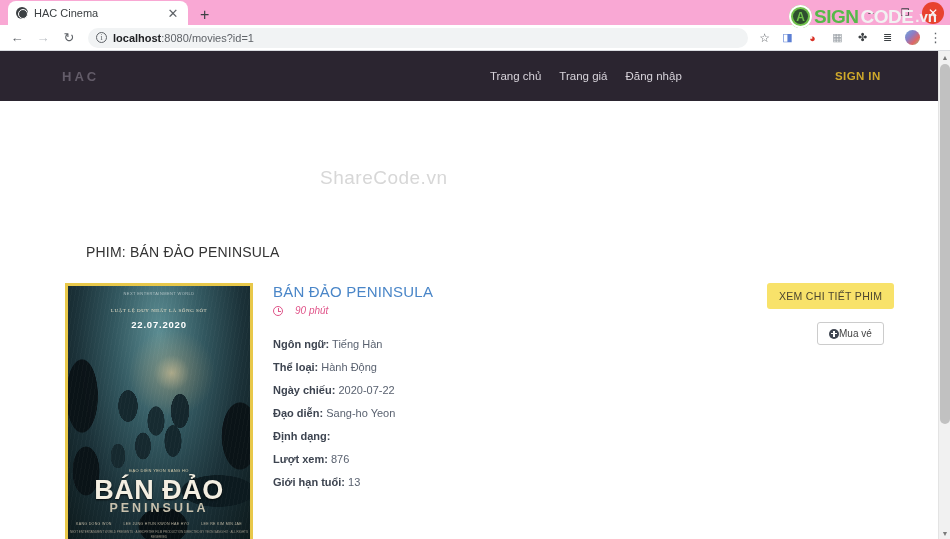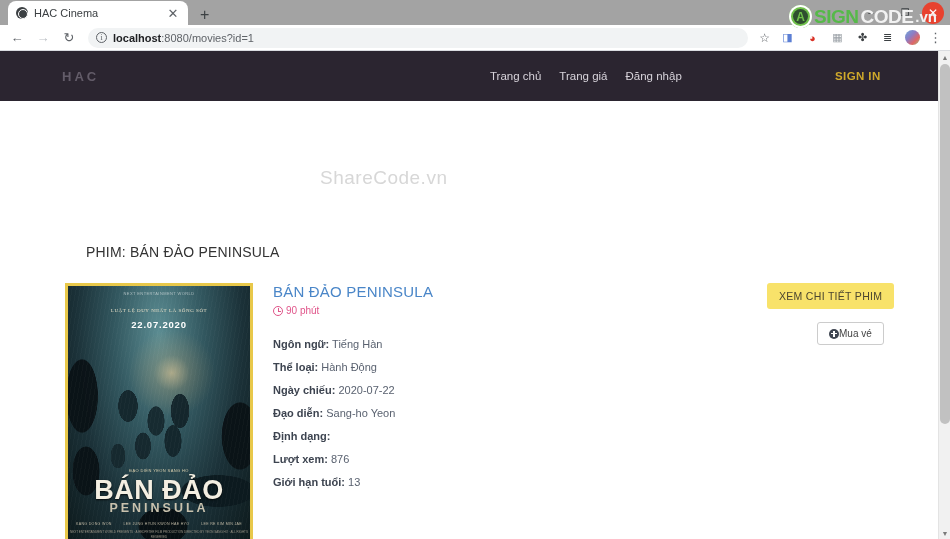--- a/index.html
+++ b/index.html
@@ -7,21 +7,21 @@
     width: 950px; height: 539px;
     overflow: hidden;
     font-family: "Liberation Sans", sans-serif;
     background: #ffffff;
   }
 
   
   .browser { width: 950px; height: 539px; position: relative; background:#fff; }
 
   .tabstrip {
-    height: 25px; background: #a3a3a3;
+    height: 25px; background: #f9a8d4;
     display: flex; align-items: flex-end; position: relative;
   }
   .tab {
     width: 180px; height: 24px; background: #ffffff;
     border-radius: 8px 8px 0 0;
     display: flex; align-items: center; gap: 6px;
     padding: 0 8px; margin-left: 8px; position: relative;
   }
   .tab-favicon {
     width: 12px; height: 12px; border-radius: 50%;
@@ -228,21 +228,21 @@
     font-size: 3.6px; color:#bdb6a2; letter-spacing:.3px;
   }
   .poster-fine {
     position:absolute; left:0; right:0; top: 244px; text-align:center;
     font-size: 3px; color:#9a9486; line-height: 1.5;
   }
 
   
   .detail { position:absolute; left: 273px; top: 182px; width: 400px; }
   .m-title { font-size: 15px; color:#4a86c8; letter-spacing:.2px; margin-bottom: 5px; }
-  .m-dur { display:flex; align-items:center; gap:3px; font-size: 10px; color:#e0558a; }
+  .m-dur { display:flex; align-items:center; gap:12px; font-size: 10px; color:#e0558a;font-style:italic; }
   .clock {
     width: 10px; height: 10px; border-radius:50%;
     border:1.3px solid #e0558a; position:relative; flex:none;
   }
   .clock::before { content:""; position:absolute; left:3.6px; top:1.8px; width:1.2px; height:3.4px; background:#e0558a; }
   .clock::after  { content:""; position:absolute; left:4.2px; top:4.4px; width:3px; height:1.2px; background:#e0558a; }
   .m-meta { margin-top: 22px; }
   .m-row { font-size: 11px; color:#5a6270; margin-bottom: 11px; }
   .m-row b { color:#3d4450; font-weight: 700; }
 

